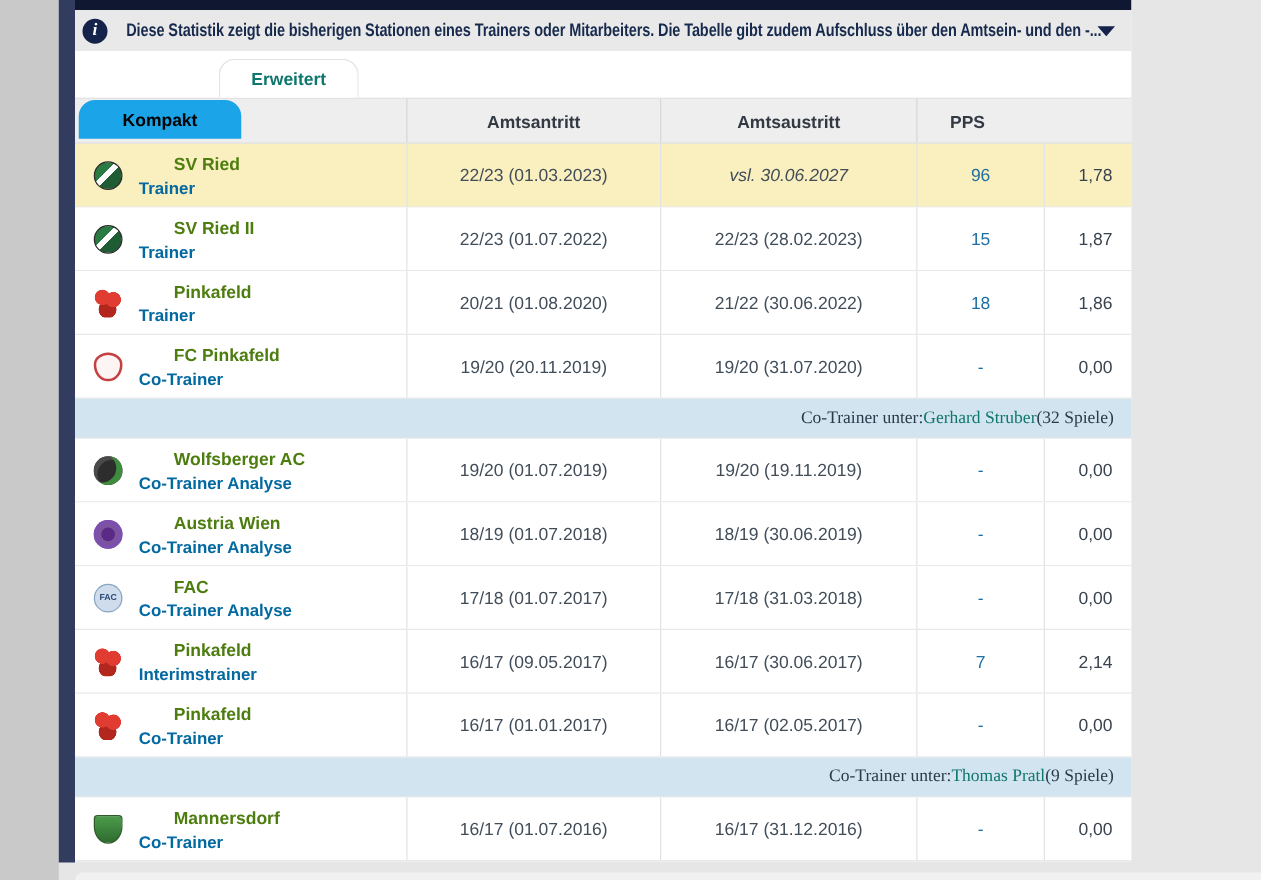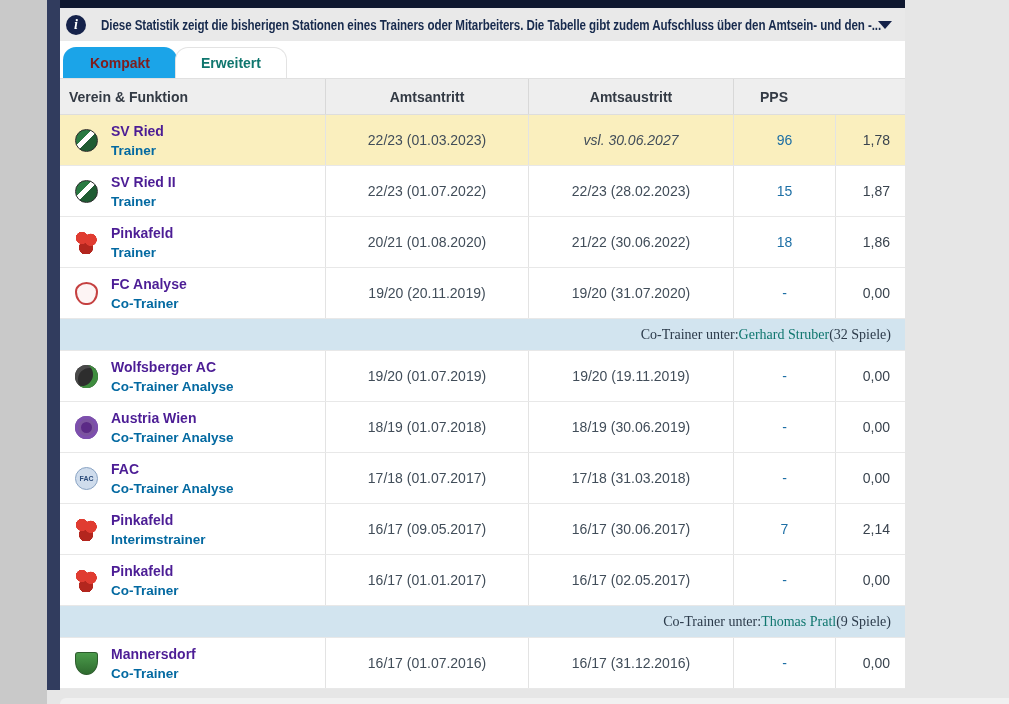--- a/index.html
+++ b/index.html
@@ -22,21 +22,21 @@
     display:flex; align-items:center; justify-content:center; flex:none; }
   .info-text { margin-left:15px; white-space:nowrap; font-weight:bold; font-size:14.5px; color:#172a4d;
     letter-spacing:-0.1px; transform:scaleX(0.80); transform-origin:0 50%; }
   .collapse-arrow { position:absolute; right:13px; top:13px; width:0; height:0;
     border-left:7px solid transparent; border-right:7px solid transparent; border-top:8px solid #15224a; cursor:pointer; }
 
   
   .tab-strip { position:relative; height:37px; background:#ffffff; }
   .tab { position:absolute; top:6px; height:31px; border-radius:13px 13px 0 0; display:flex;
     align-items:center; justify-content:center; font-weight:bold; font-size:14px; cursor:pointer; }
-  .tab-active { left:3px; width:114px; background:#1ba4e8; color:#7f1d1d; }
+  .tab-active { left:3px; width:130px; background:#1ba4e8; color:#000000;margin-top:33px; }
   .tab-inactive { left:115px; width:112px; background:#ffffff; color:#0f766e;
     border:1px solid #e3e3e3; border-bottom:none; }
 
   
   .thead { display:flex; height:37px; background:#eeeeee; border-top:1px solid #e0e0e0; border-bottom:1px solid #dddddd; }
   .th { display:flex; align-items:center; font-weight:bold; font-size:14px; color:#333a44; }
   .c1 { width:265px; } .c2 { width:203px; } .c3 { width:205px; } .c4 { width:102px; } .c5 { width:70px; }
   .th.c1 { padding-left:9px; }
   .th.c2,.th.c3,.th.c4 { justify-content:center; }
   .th.c5 { justify-content:flex-end; padding-right:15px; }
@@ -48,21 +48,21 @@
   .cell + .cell { border-left:1px solid #e3e3e3; }
   .cell.c1 { padding-left:15px; }
   .cell.c2,.cell.c3,.cell.c4 { justify-content:center; }
   .cell.c5 { justify-content:flex-end; padding-right:15px; }
   .date { font-size:14px; color:#414d59; }
   .date.italic { font-style:italic; }
   .pps { font-size:14px; color:#39434e; }
   .games-val { font-size:14px; color:#1d6fa5; text-decoration:none; }
 
   .club-block { display:flex; flex-direction:column; margin-left:13px; }
-  .club-link { font-size:14px; font-weight:bold; color:#4c1d95; text-decoration:none; line-height:20px; cursor:pointer; }
+  .club-link { font-size:14px; font-weight:bold; color:#4d7c0f; text-decoration:none; line-height:20px; cursor:pointer;margin-left:28px; }
   .role { font-size:13.5px; font-weight:bold; color:#0369a1; line-height:19px; }
 
   .note-row { display:flex; height:32px; background:#d2e4ef; border-bottom:1px solid #e8e8e8;
     align-items:center; justify-content:flex-end; padding-right:14px; font-size:14px; color:#2b3a4a;font-family:Liberation Serif, serif; }
   .note-link { color:#0f766e; text-decoration:none; cursor:pointer; }
 
   
   .logo { width:23px; height:23px; flex:none; }
   .lg-svried { border-radius:50%; border:1px solid #2b2b2b;
     background:linear-gradient(135deg,#2a7a43 38%,#ffffff 38%,#ffffff 54%,#1f5c33 54%); }
@@ -153,21 +153,21 @@
     <div class="cell c4">
         <a class="games-val">18</a>
       </div>
     <div class="cell c5 pps">1,86</div>
   </div>
 
   <div class="row">
     <div class="cell c1">
       <span class="logo lg-barnsley"></span>
       <span class="club-block">
-        <a class="club-link">FC Analyse</a>
+        <a class="club-link">FC Pinkafeld</a>
         <span class="role">Co-Trainer</span>
       </span>
     </div>
     <div class="cell c2 date">19/20 (20.11.2019)</div>
     <div class="cell c3 date">19/20 (31.07.2020)</div>
     <div class="cell c4">
         <span class="games-val">-</span>
       </div>
     <div class="cell c5 pps">0,00</div>
   </div>

